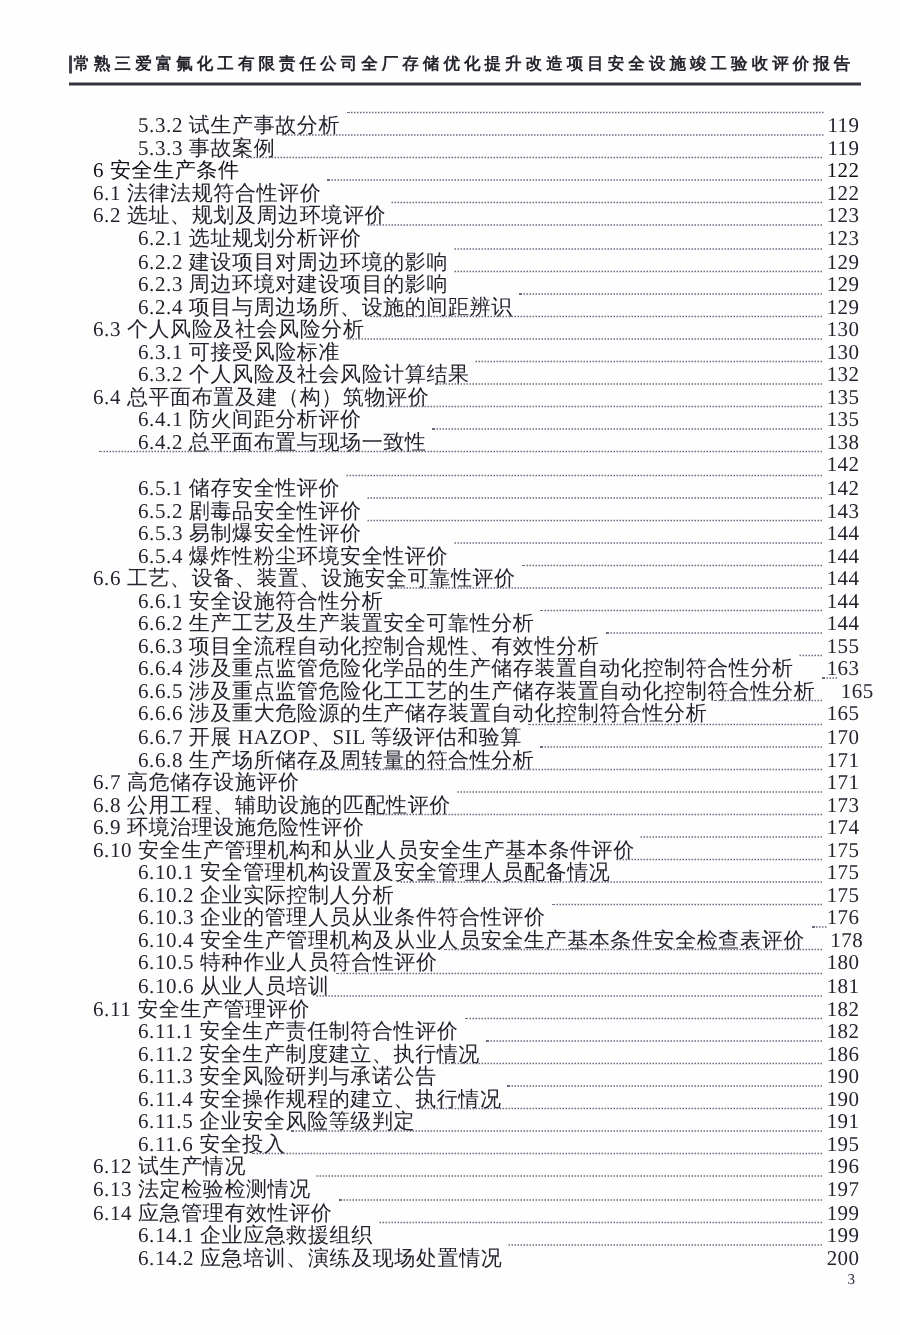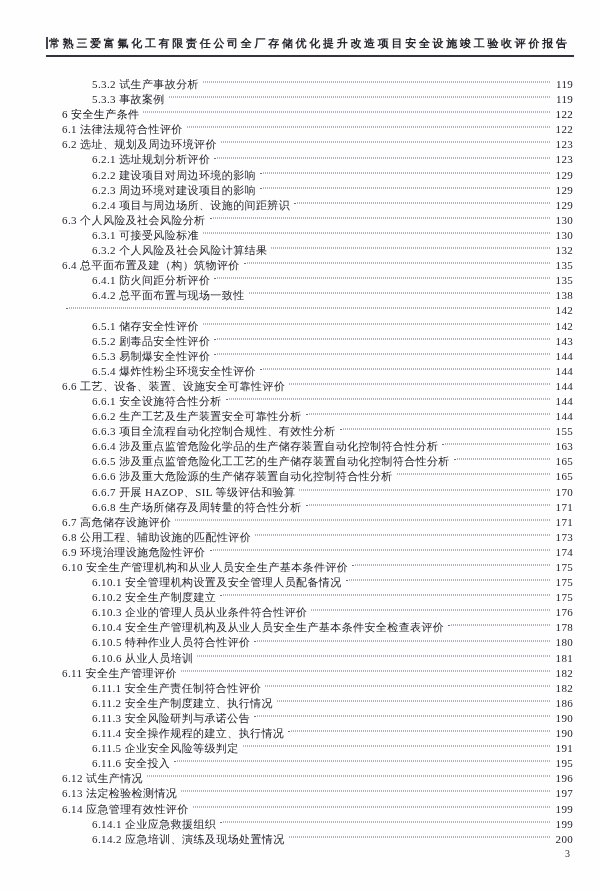--- a/index.html
+++ b/index.html
@@ -32,24 +32,24 @@
     border-left: 2px solid #44444c;
     padding-left: 1px;
   }
   
   .toc {
     position: absolute;
     top: 77px; left: 62px; right: 27px;
   }
   .toc-row {
     display: flex;
-    align-items: center;
+    align-items: flex-start;
     height: 15.1px;
     line-height: 15.1px;
-    font-size: 11px;
+    font-size: 14px;
     color: #23232e;
   }
   .toc-row.lv3 { padding-left: 30px; }
   .toc-row.bold { font-weight: normal; color: #101018; }
   .toc-title {
     white-space: nowrap;
     letter-spacing: 0.4px;
     flex: 0 0 auto;
   }
   .toc-dots {
@@ -246,21 +246,21 @@
     <span class="toc-title">6.10 安全生产管理机构和从业人员安全生产基本条件评价</span>
     <span class="toc-dots"></span>
     <span class="toc-page">175</span>
   </div>
       <div class="toc-row lv3">
     <span class="toc-title">6.10.1 安全管理机构设置及安全管理人员配备情况</span>
     <span class="toc-dots"></span>
     <span class="toc-page">175</span>
   </div>
       <div class="toc-row lv3">
-    <span class="toc-title">6.10.2 安全生产制度建立</span>
+    <span class="toc-title">6.10.2 企业实际控制人分析</span>
     <span class="toc-dots"></span>
     <span class="toc-page">175</span>
   </div>
       <div class="toc-row lv3">
     <span class="toc-title">6.10.3 企业的管理人员从业条件符合性评价</span>
     <span class="toc-dots"></span>
     <span class="toc-page">176</span>
   </div>
       <div class="toc-row lv3">
     <span class="toc-title">6.10.4 安全生产管理机构及从业人员安全生产基本条件安全检查表评价</span>

